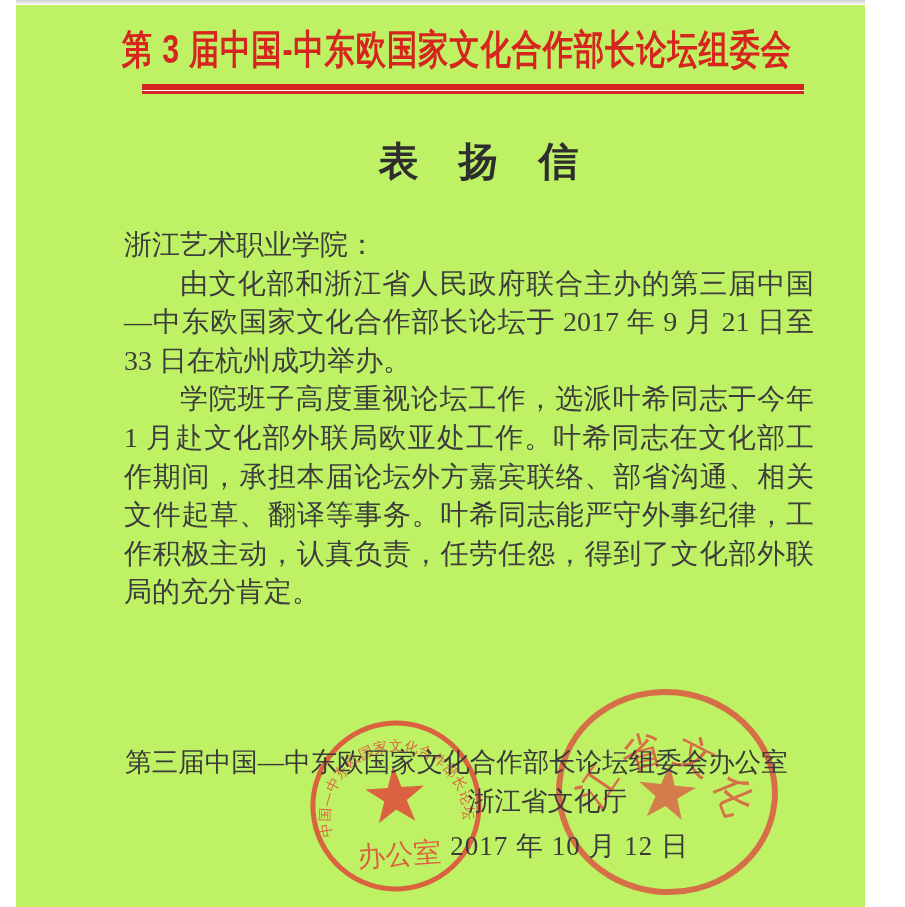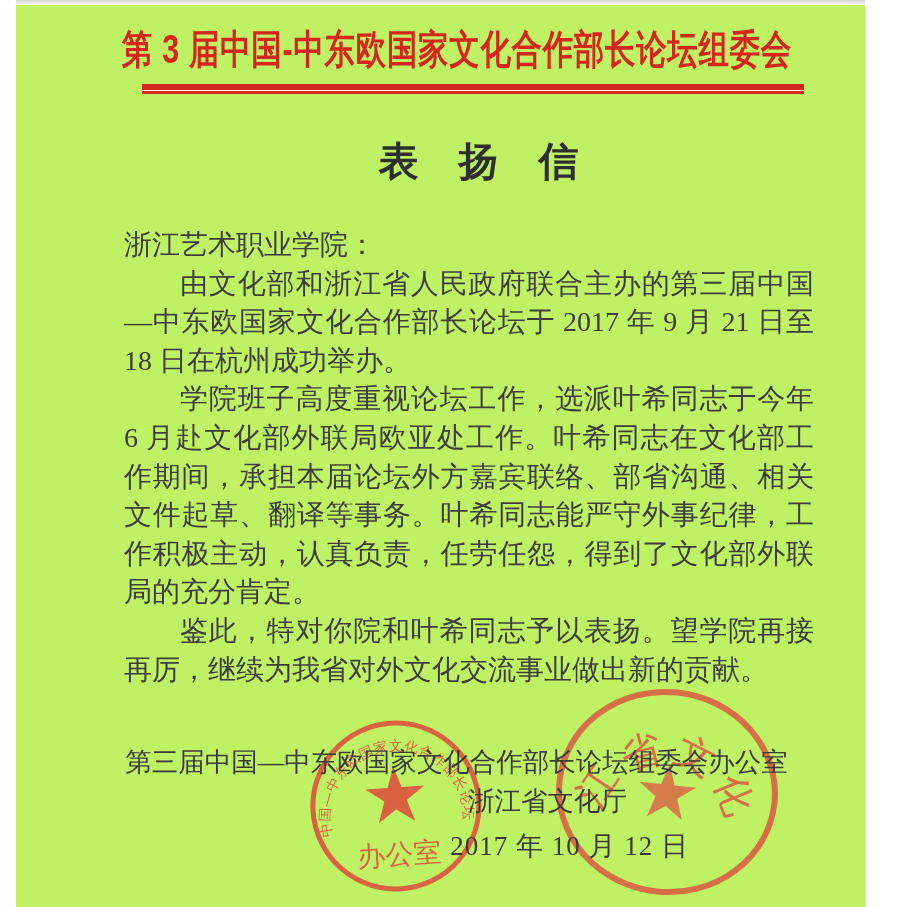--- a/index.html
+++ b/index.html
@@ -84,23 +84,22 @@
   <div class="letterhead">
     <span class="letterhead-inner">第 3 届中国-中东欧国家文化合作部长论坛组委会</span>
   </div>
 
   <div class="rule"></div>
 
   <div class="letter-title">表　扬　信</div>
 
   <div class="body-block">
     <p class="salutation">浙江艺术职业学院：</p>
-    <p class="para">由文化部和浙江省人民政府联合主办的第三届中国—中东欧国家文化合作部长论坛于 2017 年 9 月 21 日至 18 日在杭州成功举办。</p>
-    <p class="para">学院班子高度重视论坛工作，选派叶希同志于今年 6 月赴文化部外联局欧亚处工作。叶希同志在文化部工作期间，承担本届论坛外方嘉宾联络、部省沟通、相关文件起草、翻译等事务。叶希同志能严守外事纪律，工作积极主动，认真负责，任劳任怨，得到了文化部外联局的充分肯定。</p>
-    <p class="para">鉴此，特对你院和叶希同志予以表扬。望学院再接再厉，继续为我省对外文化交流事业做出新的贡献。</p>
+    <p class="para">由文化部和浙江省人民政府联合主办的第三届中国—中东欧国家文化合作部长论坛于 2017 年 9 月 21 日至 33 日在杭州成功举办。</p>
+    <p class="para">学院班子高度重视论坛工作，选派叶希同志于今年 1 月赴文化部外联局欧亚处工作。叶希同志在文化部工作期间，承担本届论坛外方嘉宾联络、部省沟通、相关文件起草、翻译等事务。叶希同志能严守外事纪律，工作积极主动，认真负责，任劳任怨，得到了文化部外联局的充分肯定。</p>
   </div>
 
   <svg class="stamp stamp-left" width="180" height="180" viewBox="0 0 180 180">
     <circle cx="90" cy="89" r="83" fill="none" stroke="#e04a3a" stroke-width="5"></circle>
     <path id="leftArc" d="M 24,112 A 67,67 0 1 1 156,112" fill="none"></path>
     <text font-size="14" fill="#e04a3a" letter-spacing="0.5" font-family="Liberation Sans, DejaVu Sans, sans-serif">
       <textPath href="#leftArc" startOffset="50%" text-anchor="middle">第3届中国—中东欧国家文化合作部长论坛组委会</textPath>
     </text>
     <path d="M 0,-1 L 0.2245,-0.309 L 0.951,-0.309 L 0.3633,0.118 L 0.5878,0.809 L 0,0.4 L -0.5878,0.809 L -0.3633,0.118 L -0.951,-0.309 L -0.2245,-0.309 Z" transform="translate(90,80) scale(31)" fill="#e04a3a"></path>
     <text x="90" y="147" text-anchor="middle" font-size="28" fill="#e04a3a" font-family="Liberation Sans, DejaVu Sans, sans-serif">办公室</text>

